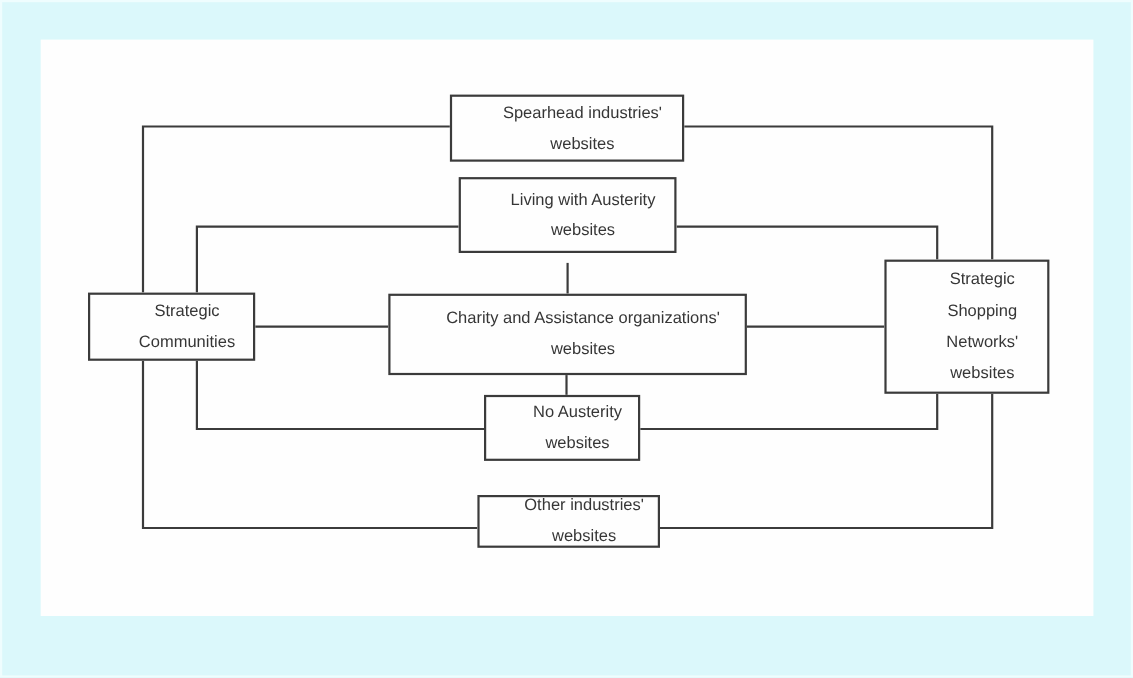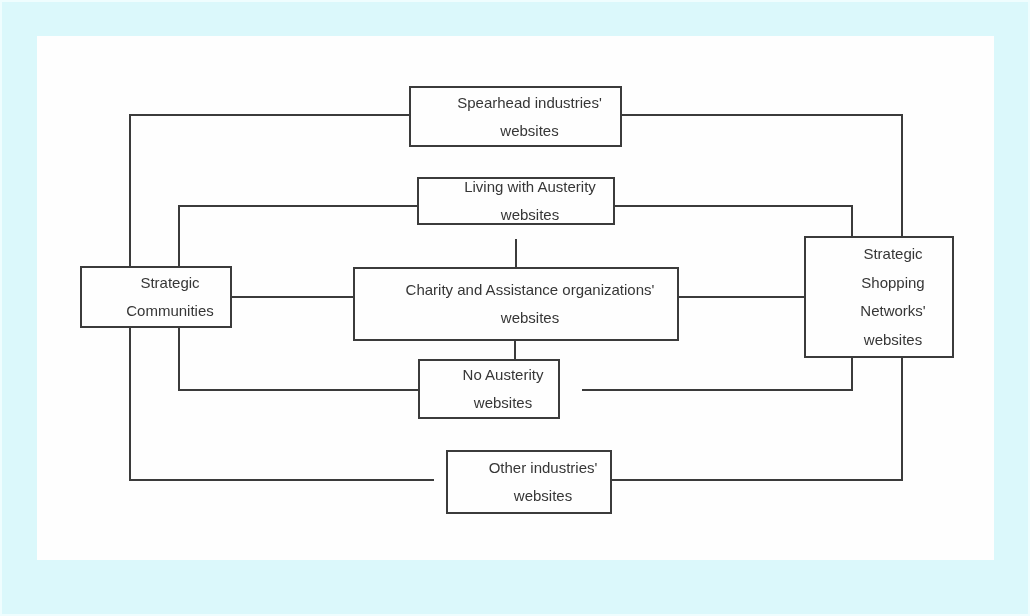--- a/index.html
+++ b/index.html
@@ -47,24 +47,24 @@
     align-items: center;
     justify-content: center;
     text-align: center;
     white-space: pre-line;
     font-size: 15px;
     line-height: 1.85;
     color: #363636;
     padding-left: 28px;
   }
   .node-spearhead    { left: 407px; top:  84px; width: 213px; height:  61px; }
-  .node-living       { left: 415px; top: 175px; width: 198px; height:  48px; }
+  .node-living       { left: 415px; top: 159px; width: 198px; height:  69px; }
   .node-charity      { left: 351px; top: 265px; width: 326px; height:  74px; }
-  .node-no-austerity { left: 416px; top: 357px; width: 142px; height:  60px; }
-  .node-other        { left: 444px; top: 448px; width: 166px; height:  64px; }
+  .node-no-austerity { left: 438px; top: 357px; width: 142px; height:  60px; }
+  .node-other        { left: 432px; top: 448px; width: 166px; height:  48px; }
   .node-communities  { left:  78px; top: 264px; width: 152px; height:  62px; }
   .node-shopping     { left: 802px; top: 234px; width: 150px; height: 122px; line-height: 1.9; }
 </style>
 </head>
 <body>
 
 <div class="stage">
   <div class="canvas"></div>
 
   <svg class="connectors" viewBox="0 0 1030 616" xmlns="http://www.w3.org/2000/svg">

